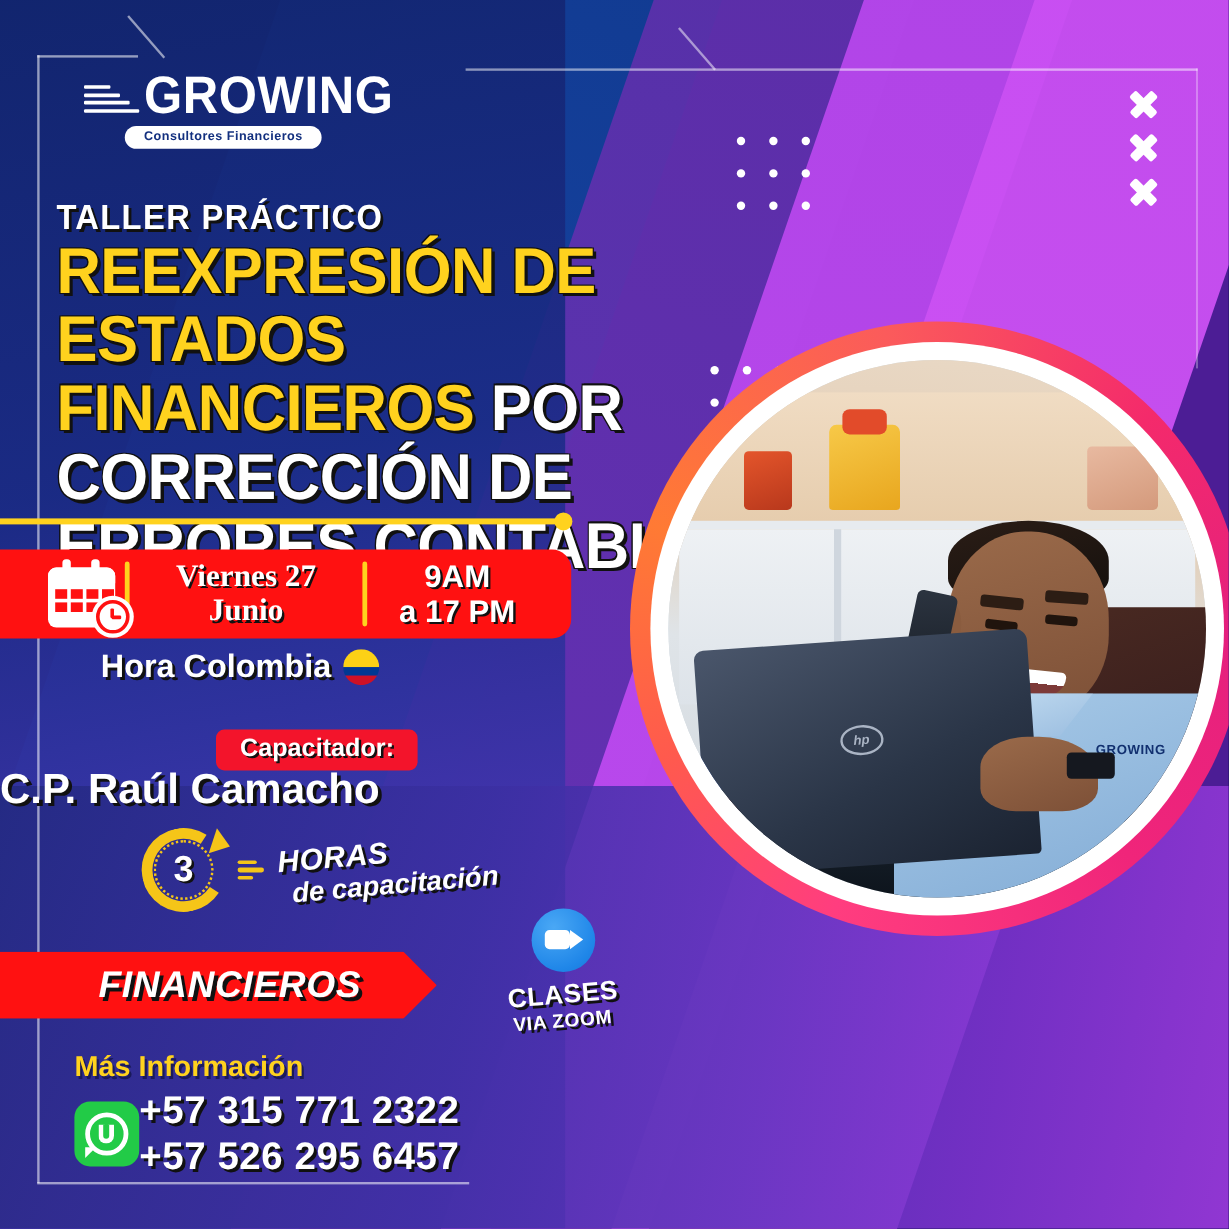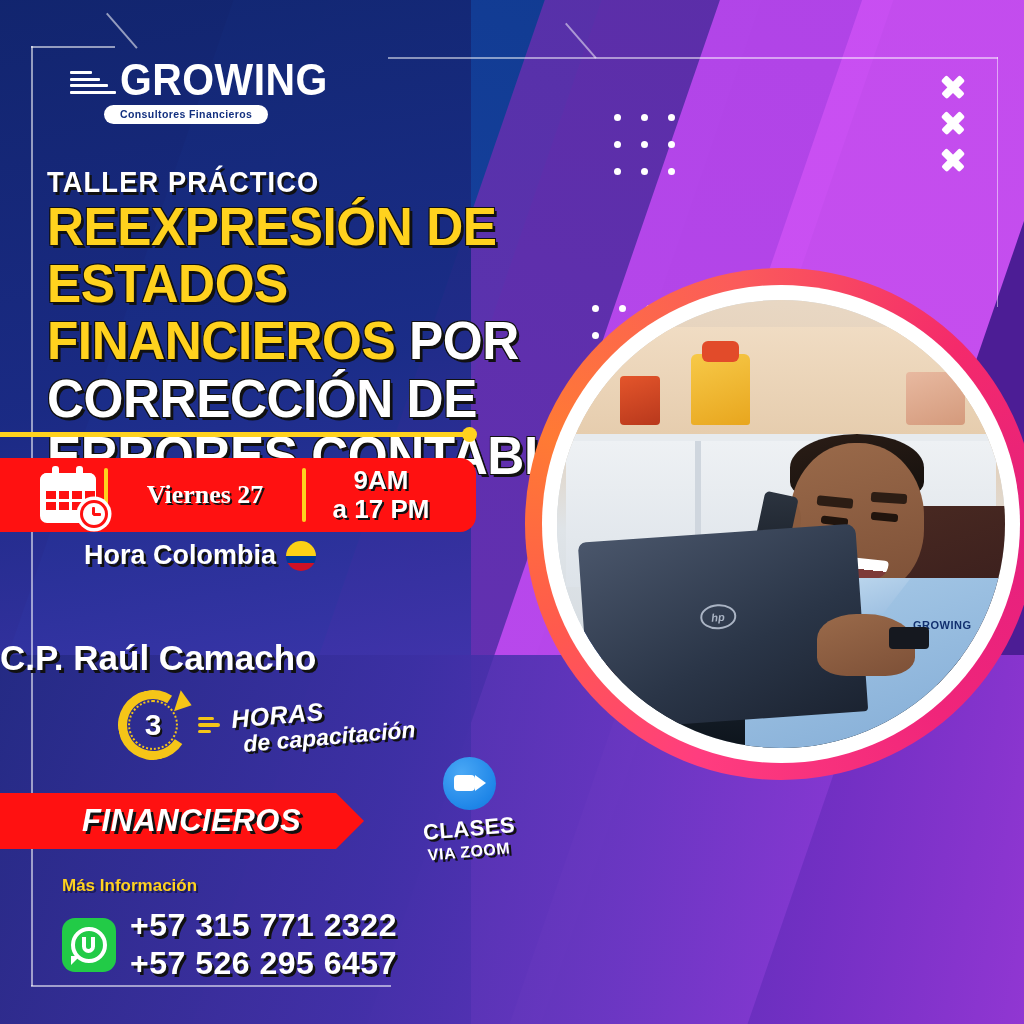--- a/index.html
+++ b/index.html
@@ -264,24 +264,24 @@
     letter-spacing: .5px; text-shadow: 2.5px 2.5px 0 #111; transform: rotate(-5deg);
   }
   .zoom-l2 {
     color: #fff; font-size: 16px; font-weight: 700; letter-spacing: .5px;
     text-shadow: 2.5px 2.5px 0 #111; transform: rotate(-5deg); margin-top: 1px;
   }
 
   
   .mas {
     position: absolute; left: 62px; top: 876px;
-    color: #FFD21E; font-size: 17px; font-weight: 700;
+    color: #FFD21E; font-size: 24px; font-weight: 700;
     text-shadow: 2px 2px 0 #1a1a5a;
   }
-  .wa-row { position: absolute; left: 62px; top: 908px; display: flex; align-items: center; gap: 14px; }
+  .wa-row { position: absolute; left: 62px; top: 908px; display: flex; align-items: center; gap: 0; }
   .wa-icon {
     width: 54px; height: 54px; border-radius: 13px; flex: none;
     background: #22CB47; position: relative;
   }
   .wa-icon .bubble {
     position: absolute; left: 9px; top: 9px; width: 36px; height: 36px;
     border-radius: 50%; border: 4px solid #fff;
   }
   .wa-icon .tail {
     position: absolute; left: 9px; bottom: 7px;
@@ -500,37 +500,39 @@
           <i></i>
           <i></i>
           <i></i>
           <i></i>
         </div>
       <div class="cal-clock"></div>
     </div>
     <div class="vsep"></div>
     <div class="date-col dc-left">
       <div>Viernes 27</div>
+      <div>Junio</div>
     </div>
     <div class="vsep"></div>
     <div class="date-col dc-right">
       <div>9AM</div>
       <div>a 17 PM</div>
     </div>
   </div>
 
   <div class="hora-row">
     <div class="hora-text">Hora Colombia</div>
     <div class="flag">
       <i class="y"></i>
         <i class="b"></i>
         <i class="r"></i>
     </div>
   </div>
 
+  <div class="cap-badge">Capacitador:</div>
   <div class="trainer-name">C.P. Raúl Camacho</div>
 
   <div class="hours-wrap">
     <div class="hours-ring">
       <div class="ring"></div>
       <div class="ticks"></div>
       <div class="arrow"></div>
       <div class="num">3</div>
     </div>
     <div class="speed">

